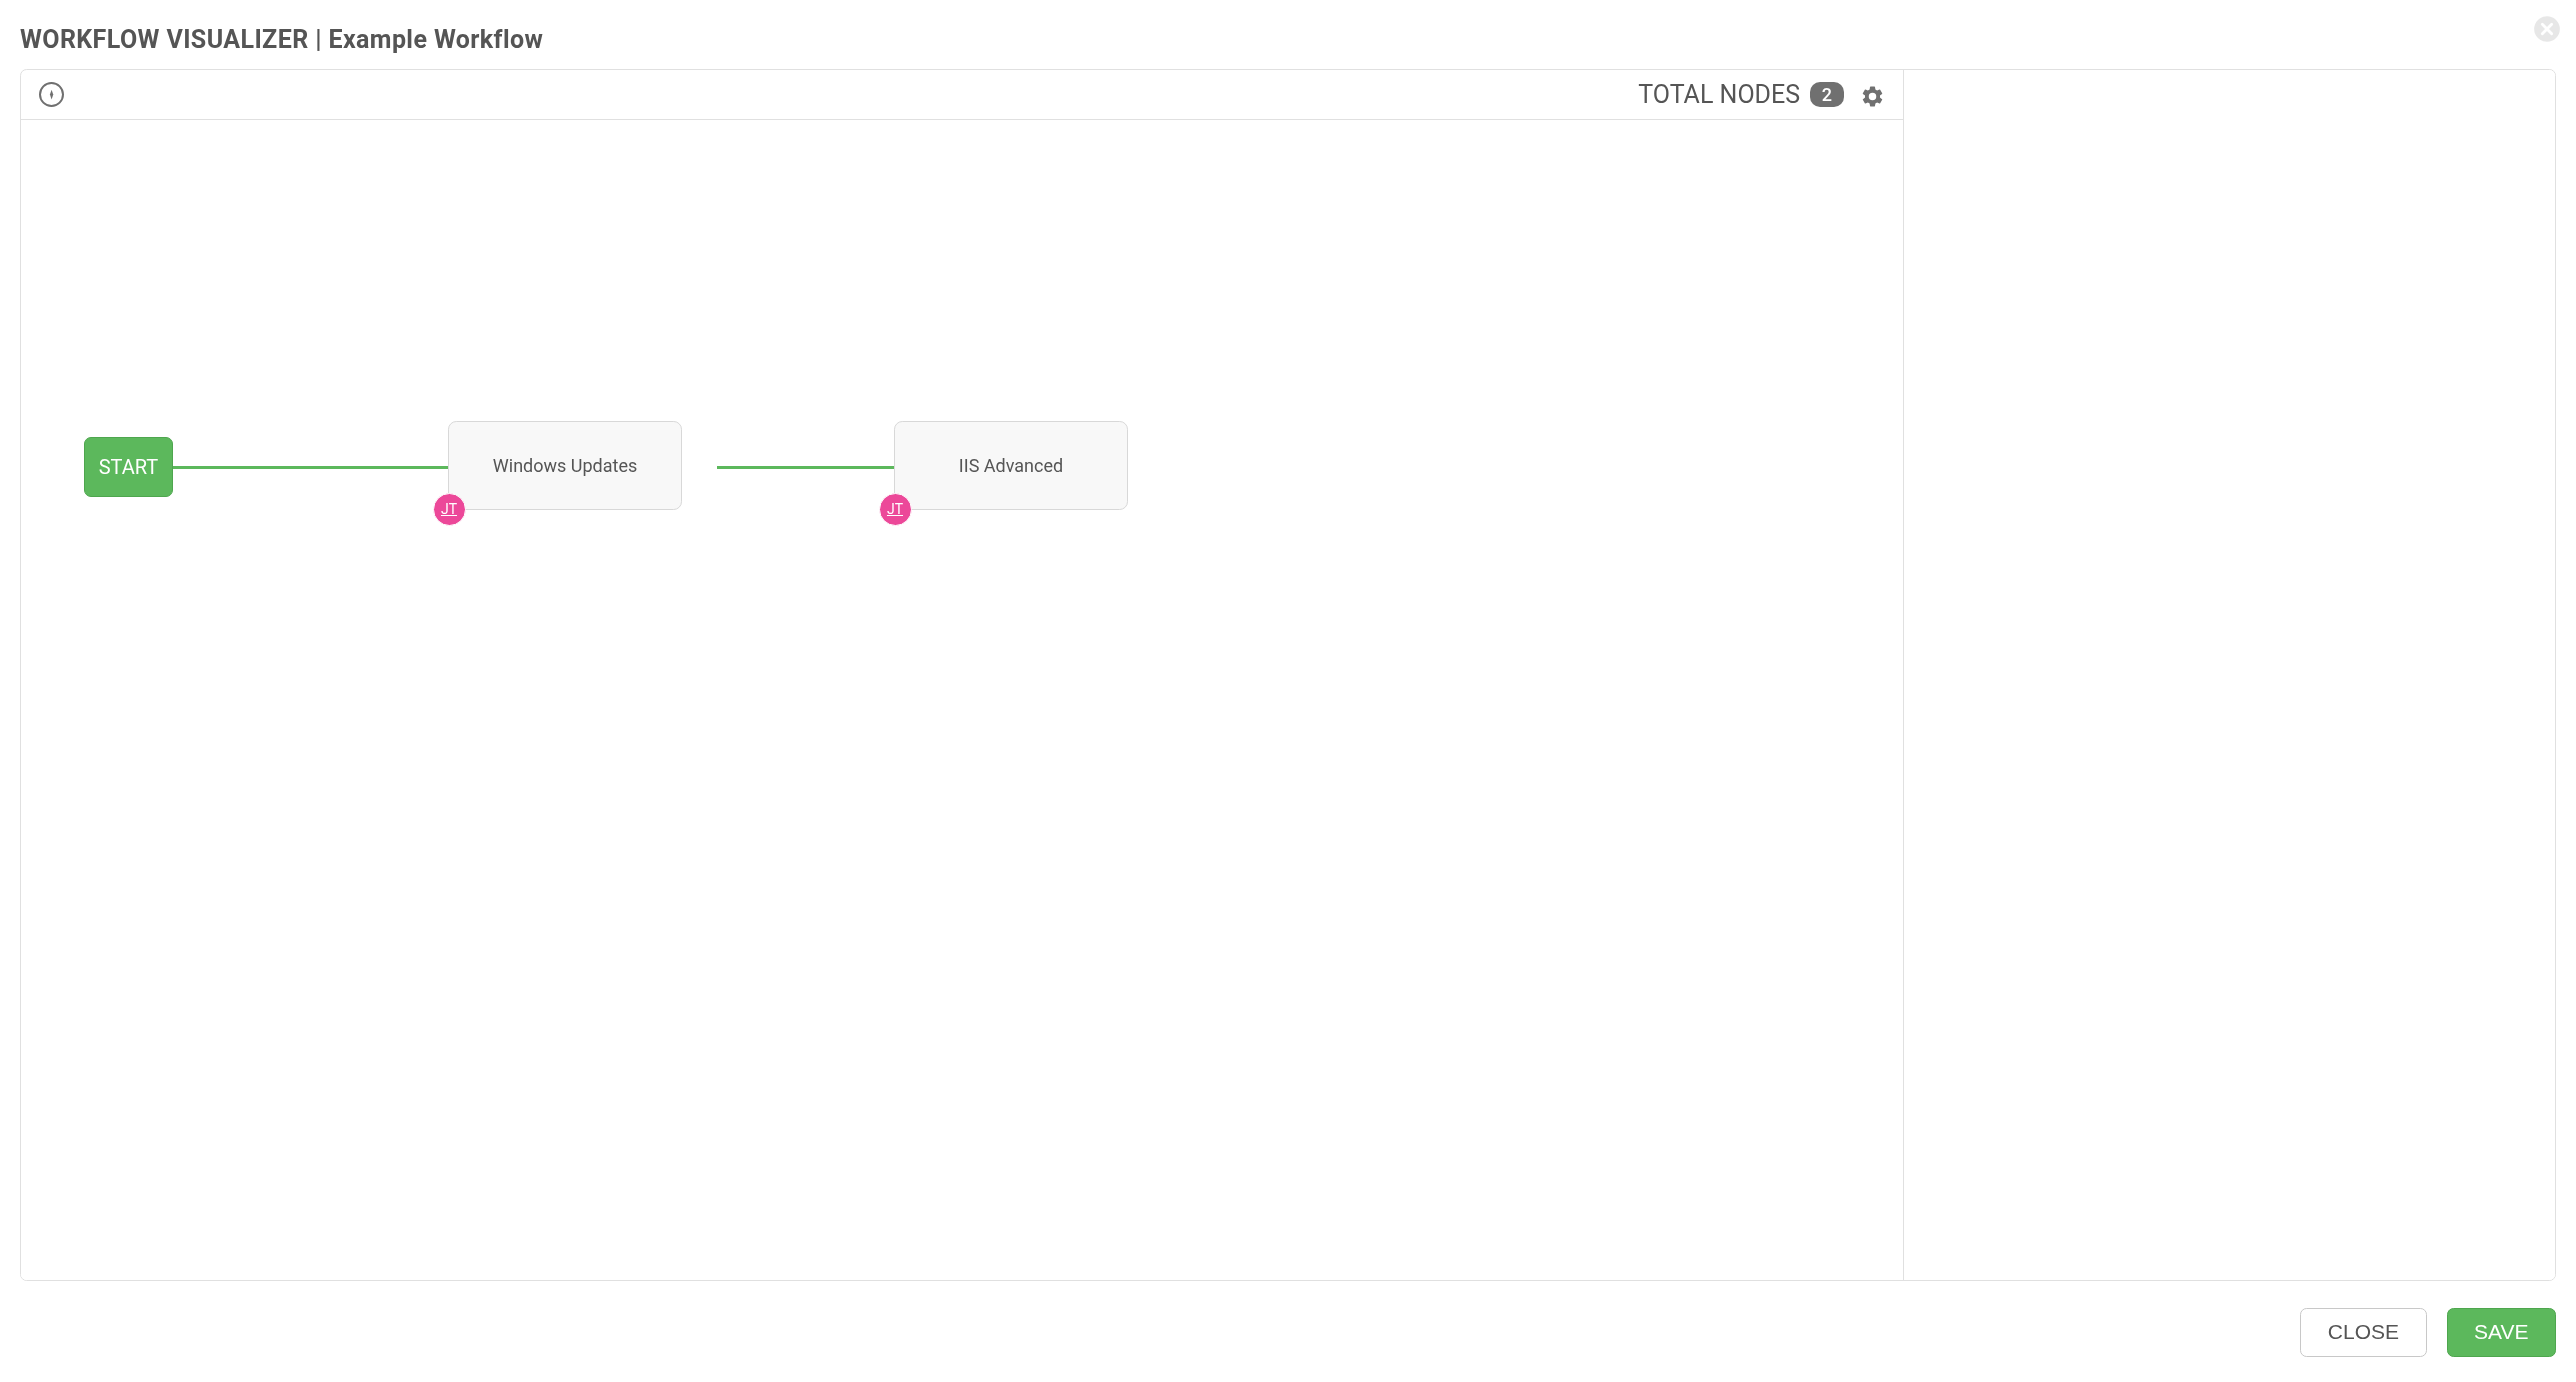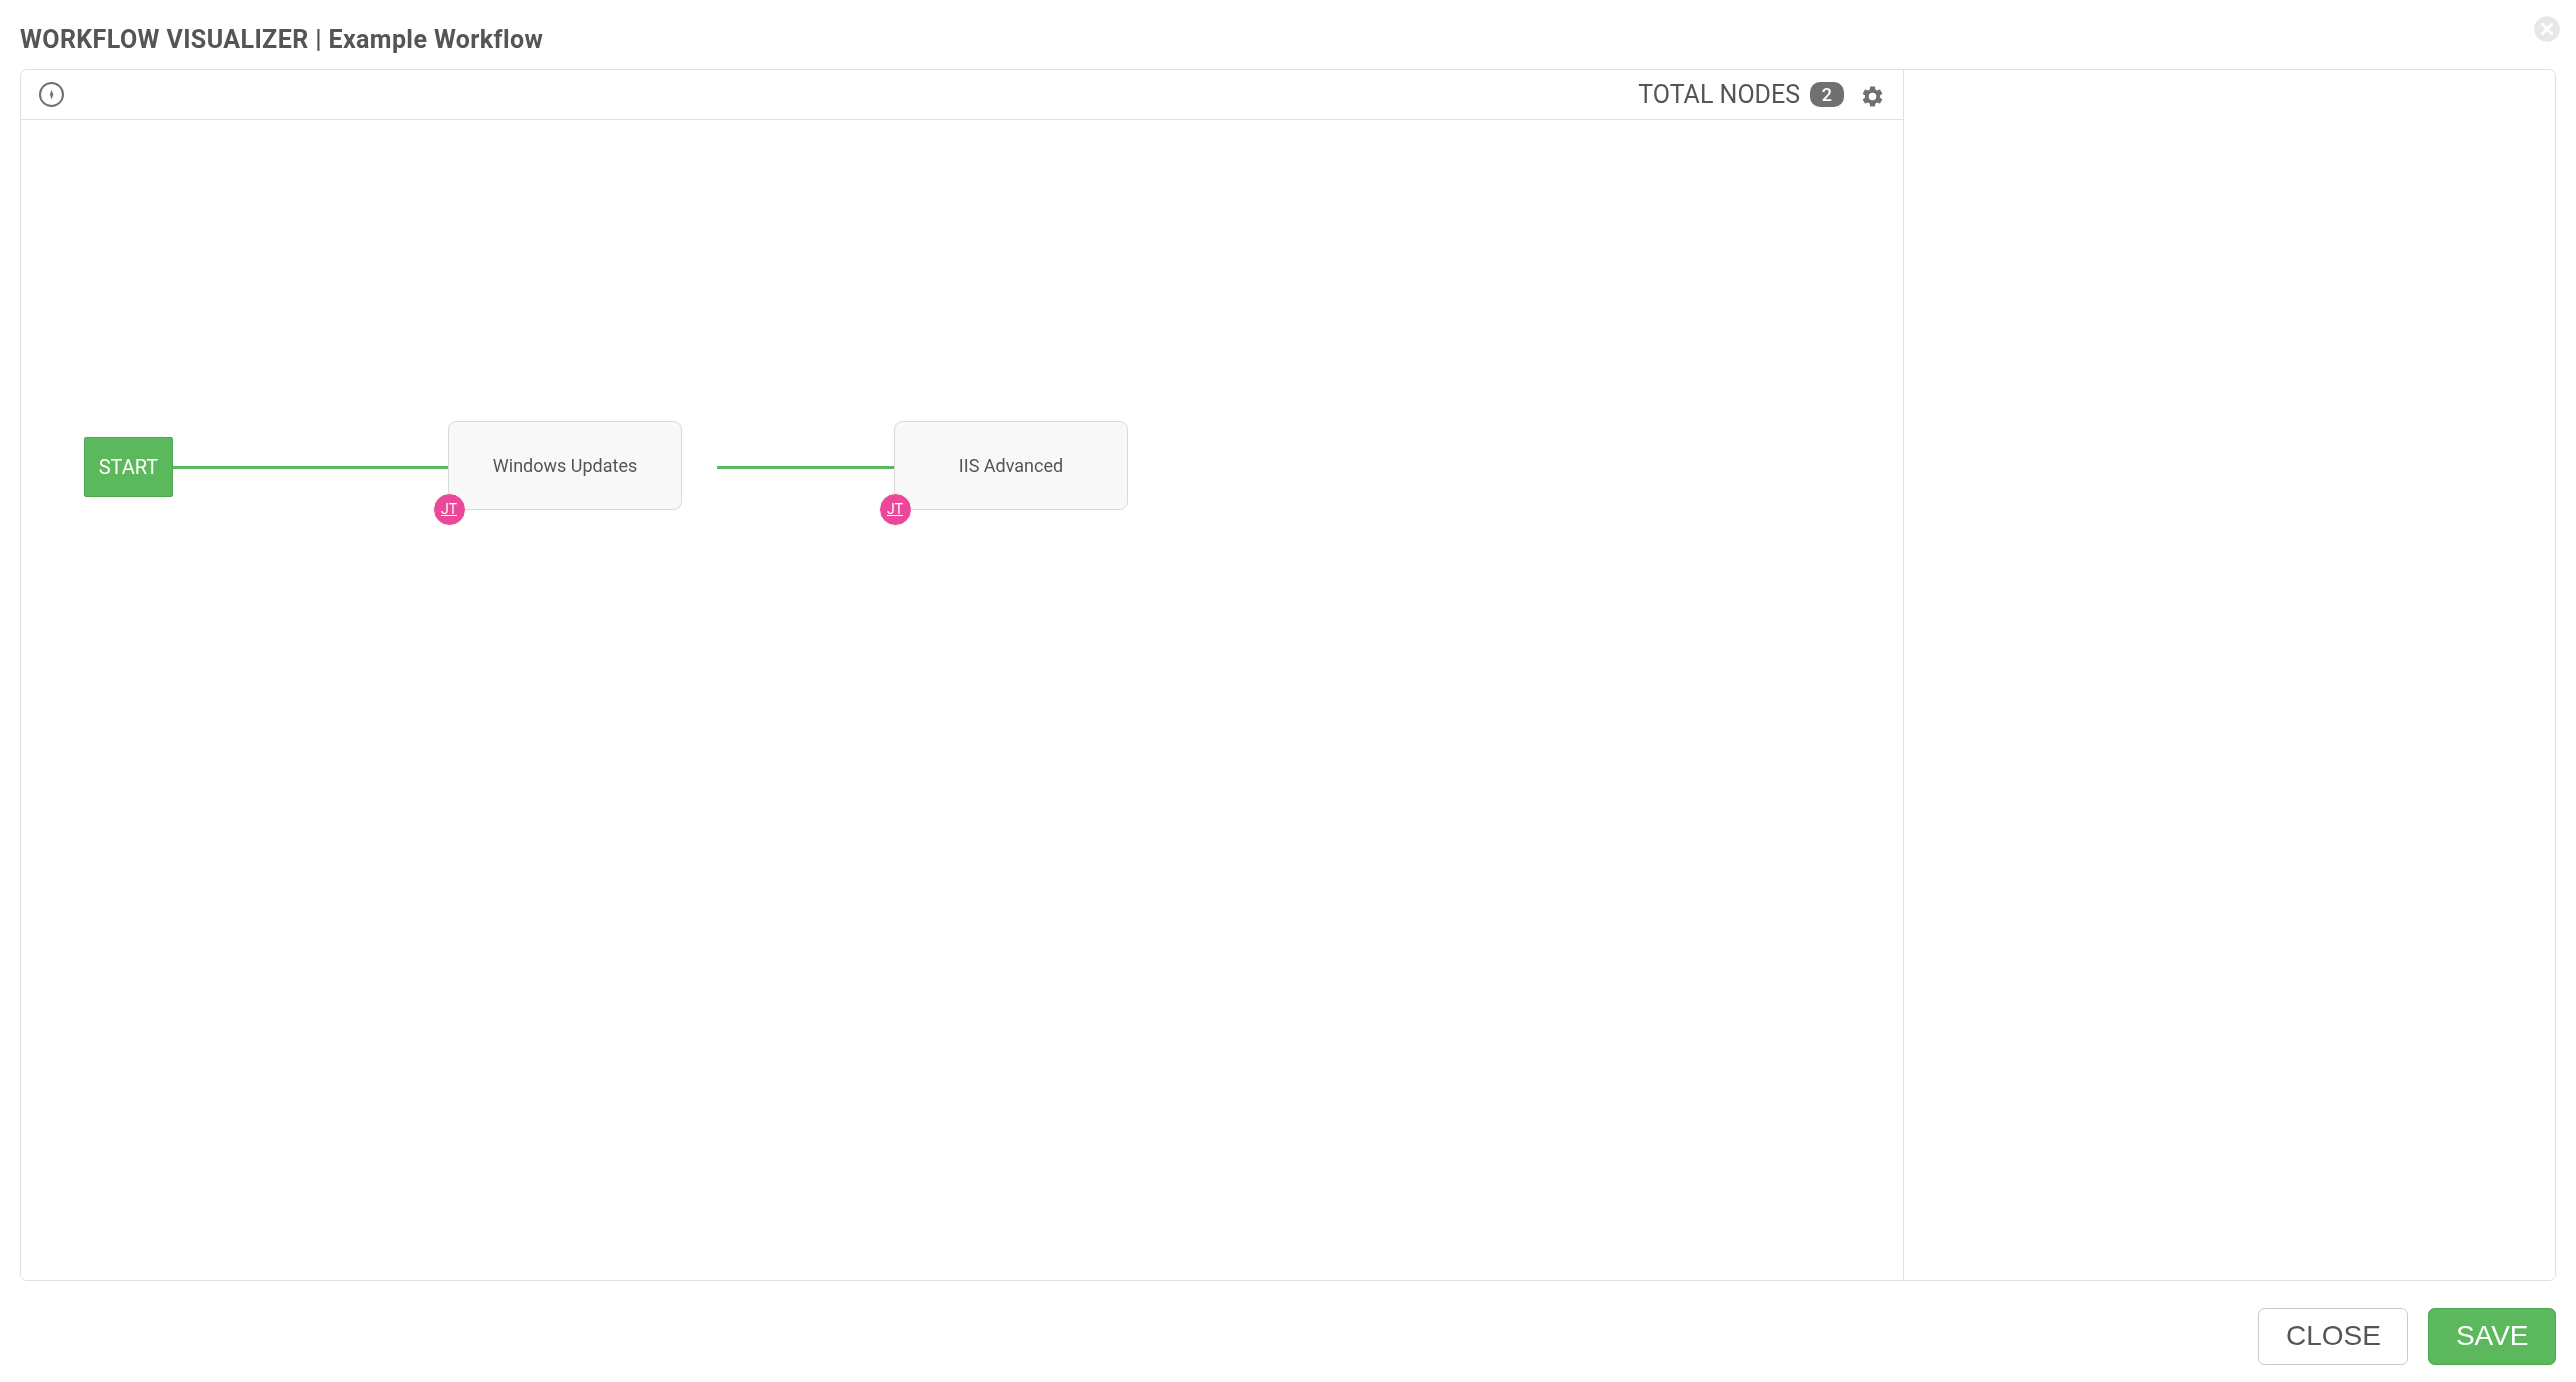--- a/index.html
+++ b/index.html
@@ -126,21 +126,21 @@
       background: #fff;
     }
     .start-node {
       position: absolute;
       left: 63px;
       top: 317px;
       width: 89px;
       height: 60px;
       background: #5cb85c;
       border: 0.8px solid #4ea64e;
-      border-radius: 2px;
+      border-radius: 7px;
       display: flex;
       align-items: center;
       justify-content: center;
       color: #fff;
       font-size: 20px;
       cursor: pointer;
     }
     .edge {
       position: absolute;
       height: 2.5px;
@@ -194,21 +194,21 @@
       width: 651px;
       background: #fff;
     }
     .footer {
       display: flex;
       justify-content: flex-end;
       gap: 20px;
       margin-top: 26.5px;
     }
     .btn {
-      font-size: 28px;
+      font-size: 21px;
       padding: 11.6px 26.5px;
       border-radius: 6.6px;
       cursor: pointer;
       border: 1.7px solid transparent;
     }
     .btn-close {
       background: #fff;
       color: #555;
       border-color: #c8c8c8;
     }

